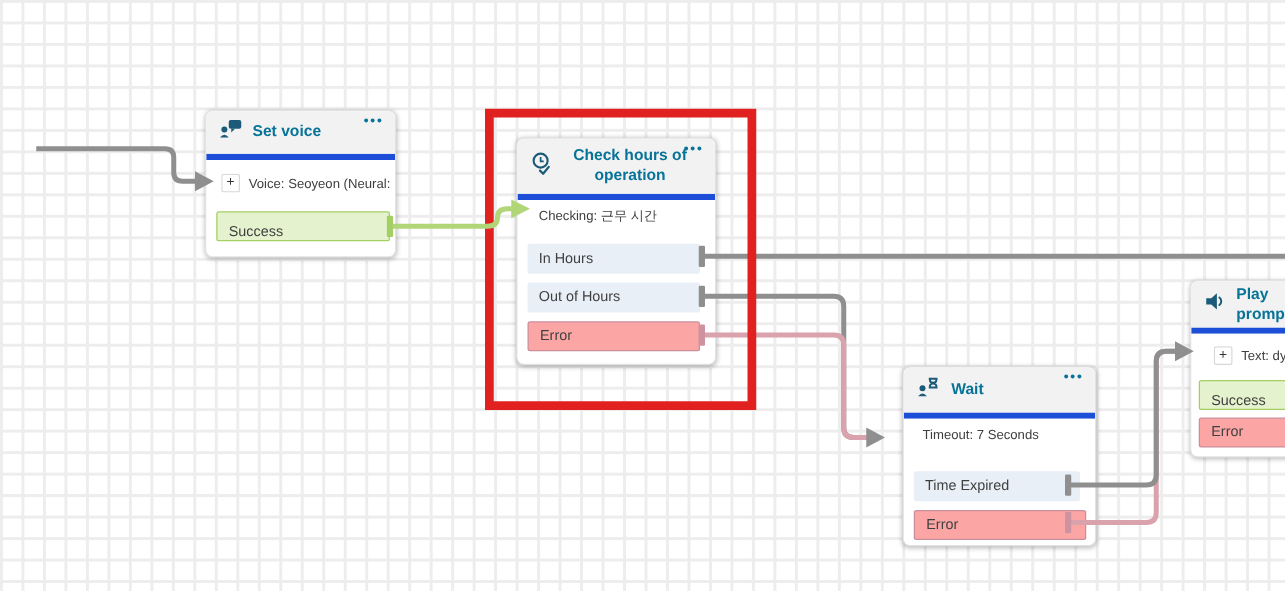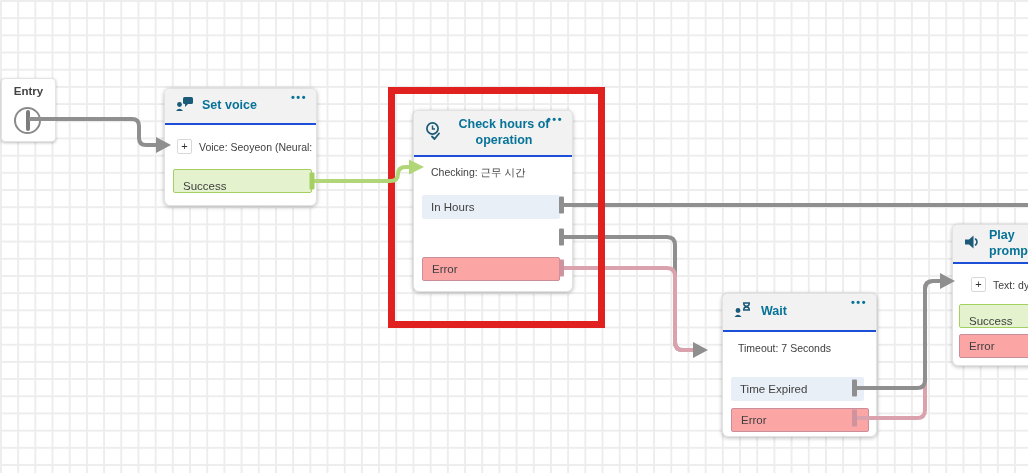--- a/index.html
+++ b/index.html
@@ -11,21 +11,21 @@
       linear-gradient(to bottom,#ededed 2px,transparent 2px);
     background-size:17.2px 17.2px;
     font-family:"Liberation Sans",sans-serif;
     color:#404040;
   }
   .card{
     position:absolute;background:#fff;border:1px solid #e2e2e2;border-radius:6px;
     box-shadow:0 1px 4px rgba(0,0,0,0.28);z-index:2;box-sizing:border-box;
   }
   .card-header{
-    position:relative;background:#f2f2f2;border-bottom:2px solid #1d4ed8;
+    position:relative;background:#f2f2f2;border-bottom:5px solid #1d4ed8;
     border-radius:6px 6px 0 0;display:flex;align-items:center;padding:0 10px;gap:8px;
   }
   .block-title{color:#077398;font-size:12.5px;font-weight:700;line-height:1.25;}
   .menu-dots{
     position:absolute;top:3px;right:9px;color:#077398;font-size:11px;font-weight:700;
     letter-spacing:1.5px;cursor:pointer;line-height:1;
   }
   .param-row{position:absolute;display:flex;align-items:center;gap:7px;white-space:nowrap;overflow:hidden;}
   .param-text{font-size:10.5px;color:#404040;white-space:nowrap;}
   .plus-box{
@@ -65,26 +65,20 @@
     position:absolute;left:388px;top:87px;width:217px;height:241px;z-index:4;
     border:7px solid #e0211f;box-sizing:border-box;pointer-events:none;
   }
   #green-layer{position:absolute;left:0;top:0;z-index:5;pointer-events:none;}
 </style>
 </head>
 <body>
 
 <div id="canvas">
 
-  <div id="entry-card">
-    <div id="entry-label">Entry</div>
-    <div id="entry-circle">
-      <div id="entry-port"></div>
-    </div>
-  </div>
 
   <div class="card" id="set-voice-card">
     <div class="card-header">
       <span class="icon">
         <svg width="19" height="17" viewBox="0 0 19 17">
           <rect x="8" y="1" width="10" height="7" rx="1.6" fill="#1b5a79"></rect>
           <path d="M10 8 L10 11 L13 8 Z" fill="#1b5a79"></path>
           <circle cx="4.5" cy="8.5" r="2.4" fill="#1b5a79"></circle>
           <path d="M1 15 q3.5 -4.5 7 0 Z" fill="#1b5a79"></path>
         </svg>
@@ -111,20 +105,23 @@
         </svg>
       </span>
       <span class="block-title">Check hours of operation</span>
       <span class="menu-dots">•••</span>
     </div>
     <div class="param-row" style="left:17px;top:55px;width:135px;text-align:center;">
       <span class="param-text">Checking: 근무 시간</span>
     </div>
     <div class="out-row row-blue" style="left:8px;top:84px;width:138px;">
       <span>In Hours</span>
+    </div>
+    <div class="out-row row-blue" style="left:8px;top:115px;width:138px;">
+      <span>Out of Hours</span>
     </div>
     <div class="out-row row-pink" style="left:8px;top:146px;width:138px;">
       <span>Error</span>
     </div>
   </div>
 
   <div class="card" id="wait-card">
     <div class="card-header">
       <span class="icon">
         <svg width="20" height="18" viewBox="0 0 20 18">

